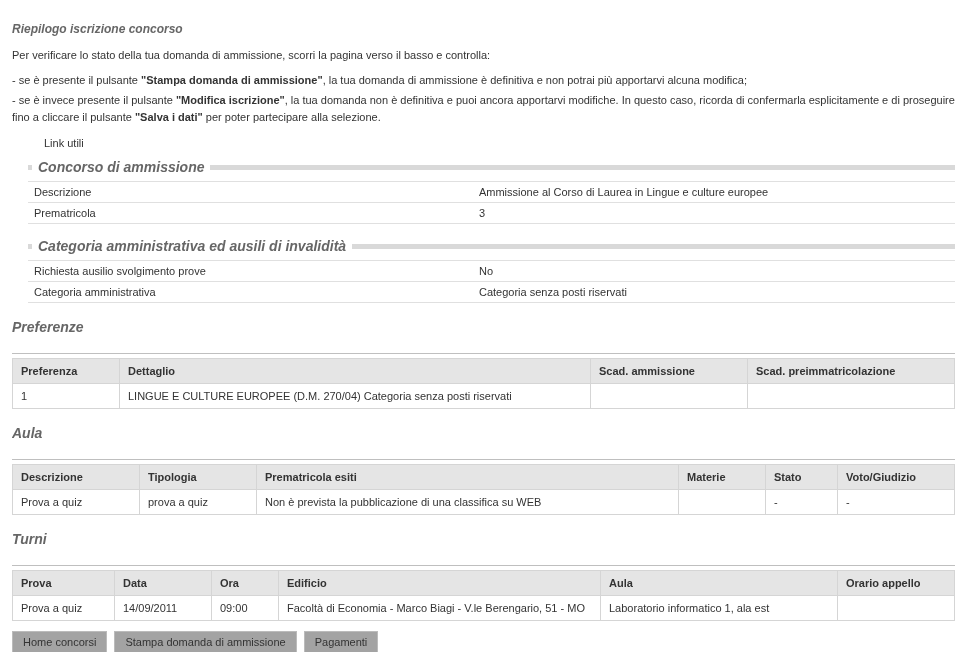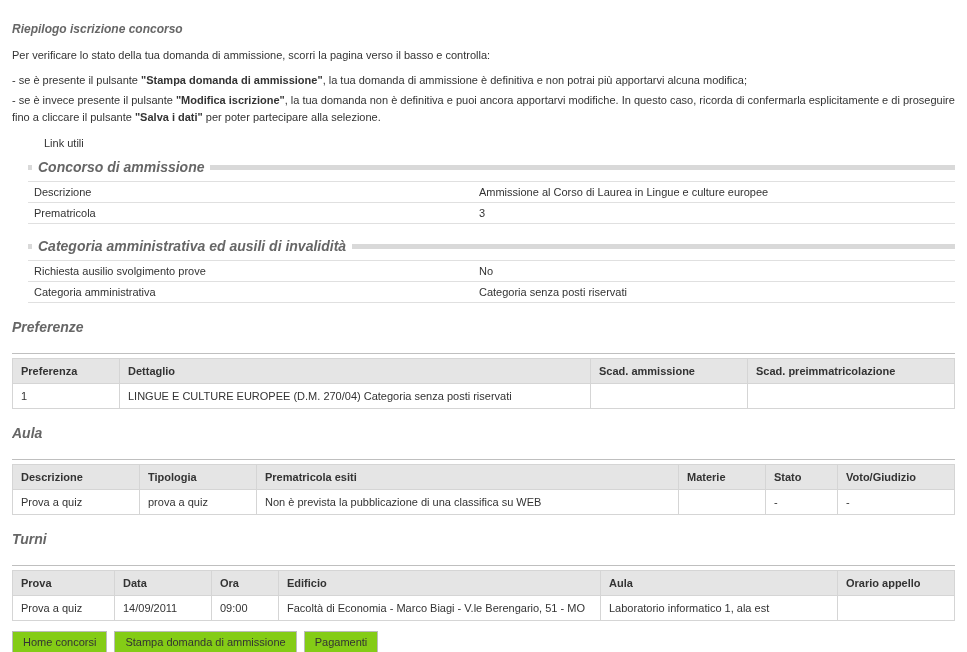--- a/index.html
+++ b/index.html
@@ -82,21 +82,21 @@
 
   .button-row {
     margin-top: 10px;
   }
   button.ui-btn {
     font-family: inherit;
     font-size: 11px;
     color: #333333;
     padding: 4px 10px;
     margin-right: 4px;
-    background: #84cc16;
+    background: #a3a3a3;
     border: 1px solid #bbbbbb;
     cursor: pointer;
   }
 </style>
 </head>
 <body>
 
 <h1 class="page-title">Riepilogo iscrizione concorso</h1>
 
 <p class="intro">Per verificare lo stato della tua domanda di ammissione, scorri la pagina verso il basso e controlla:</p>

